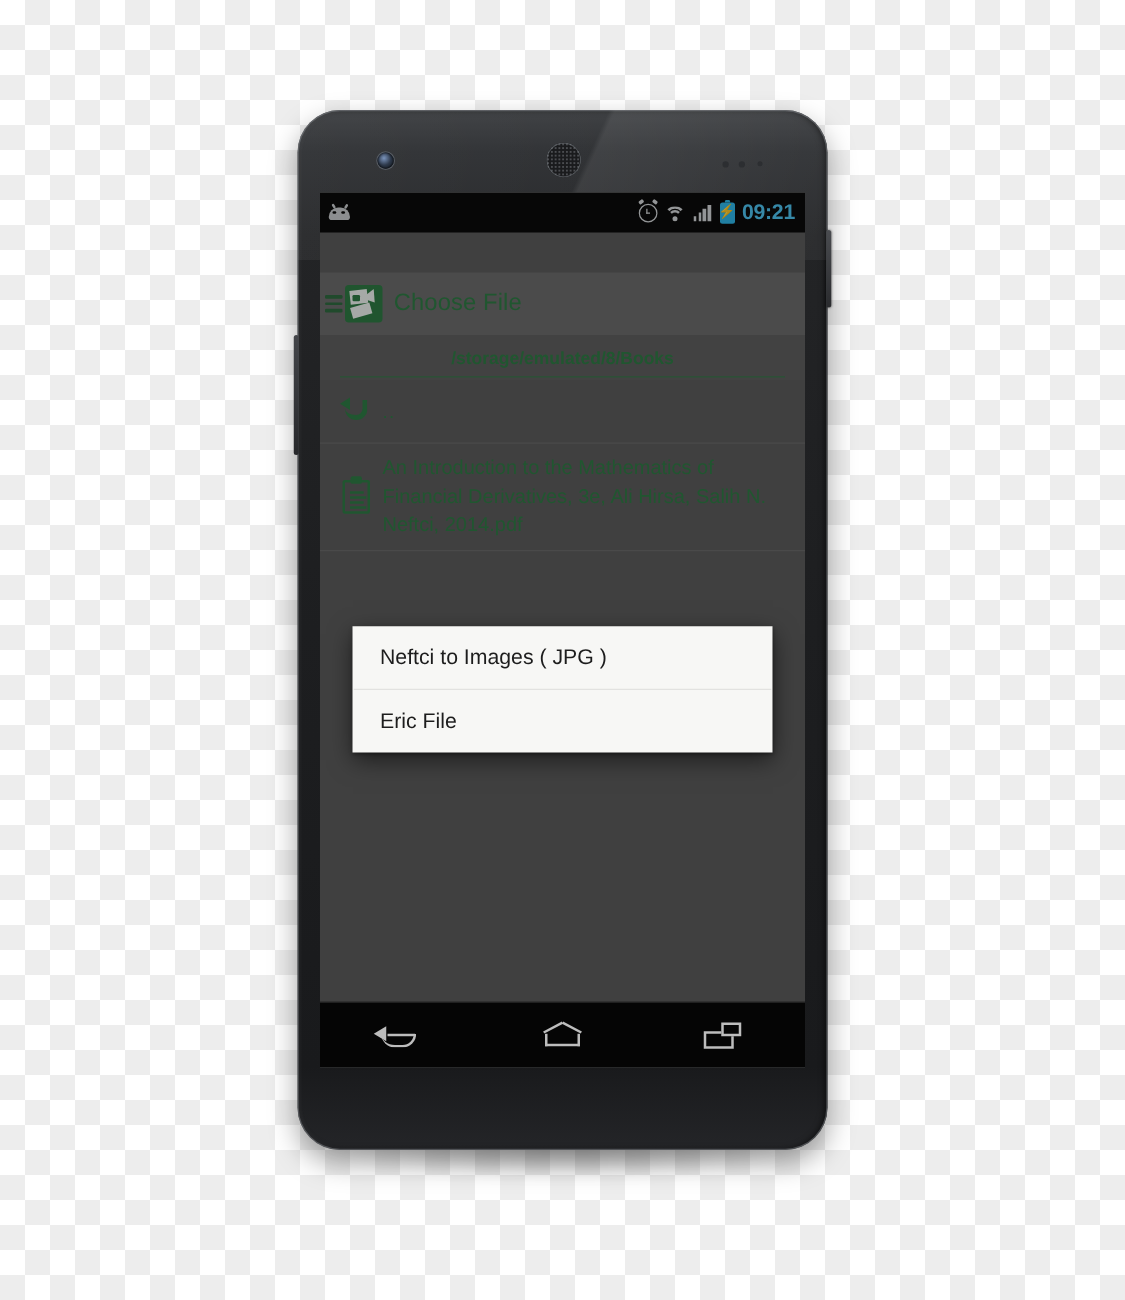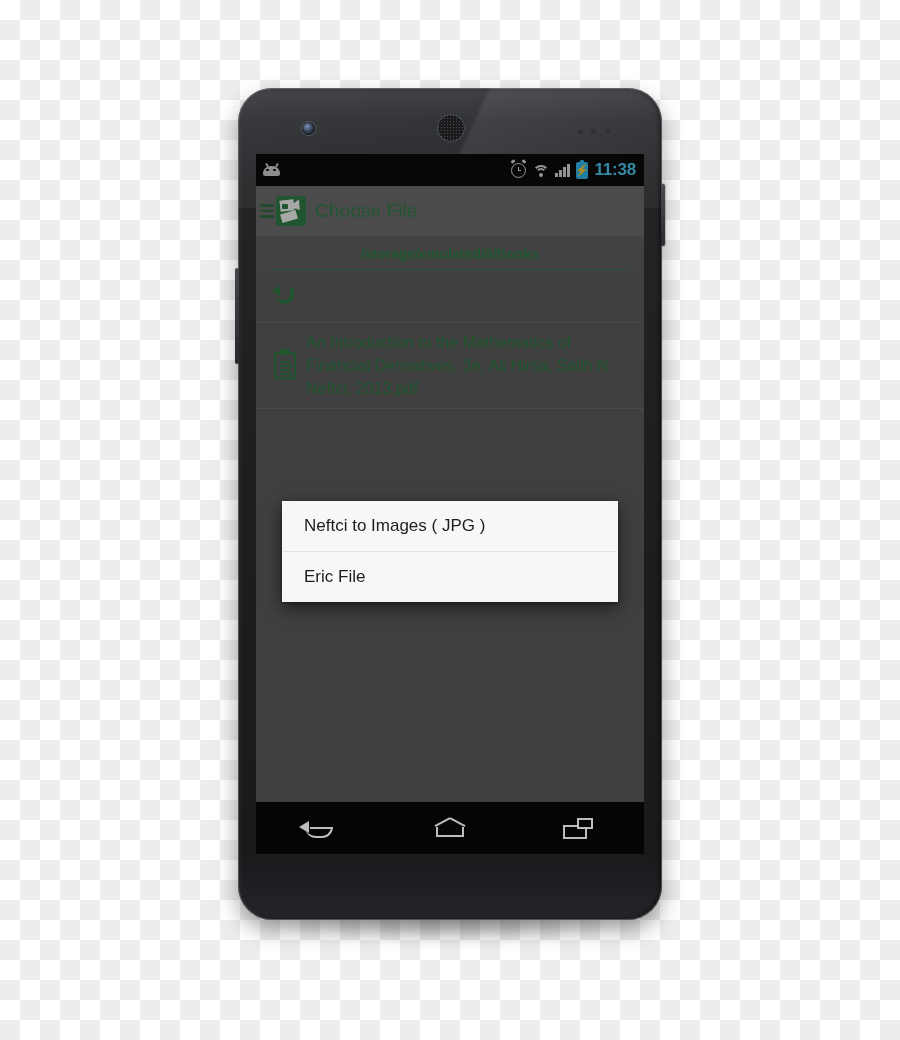--- a/index.html
+++ b/index.html
@@ -248,20 +248,21 @@
   }
 
   
   .action-bar {
     position: relative;
     height: 50px;
     background: #6c6c6c;
     display: flex;
     align-items: center;
     padding-left: 4px;
+    margin-top: 32px;
   }
   .drawer-icon {
     width: 14px;
     display: flex;
     flex-direction: column;
     gap: 3px;
     margin-right: 2px;
   }
   .drawer-icon i {
     display: block;
@@ -559,21 +560,21 @@
         </div>
         <div class="ico-signal">
           <i></i>
             <i></i>
             <i></i>
             <i></i>
         </div>
         <div class="ico-battery">
           <span class="bolt">⚡</span>
         </div>
-        <div class="clock">11:38</div>
+        <div class="clock">09:21</div>
       </div>
     </div>
 
     <div class="action-bar">
       <div class="drawer-icon">
         <i></i>
           <i></i>
           <i></i>
       </div>
       <div class="app-icon">
@@ -605,21 +606,21 @@
       <div class="row">
         <div class="row-icon">
           <div class="ico-doc">
             <div class="clip"></div>
             <div class="ln l1"></div>
               <div class="ln l2"></div>
             <div class="ln l3"></div>
               <div class="ln l4"></div>
           </div>
         </div>
-        <div class="row-label">An Introduction to the Mathematics of Financial Derivatives, 3e, Ali Hirsa, Salih N. Neftci, 2013.pdf</div>
+        <div class="row-label">An Introduction to the Mathematics of Financial Derivatives, 3e, Ali Hirsa, Salih N. Neftci, 2014.pdf</div>
       </div>
 
 
     </div>
 
     <div class="scrim"></div>
 
     <div class="dialog">
       <div class="dialog-item">Neftci to Images ( JPG )</div>
       <div class="dialog-sep"></div>

